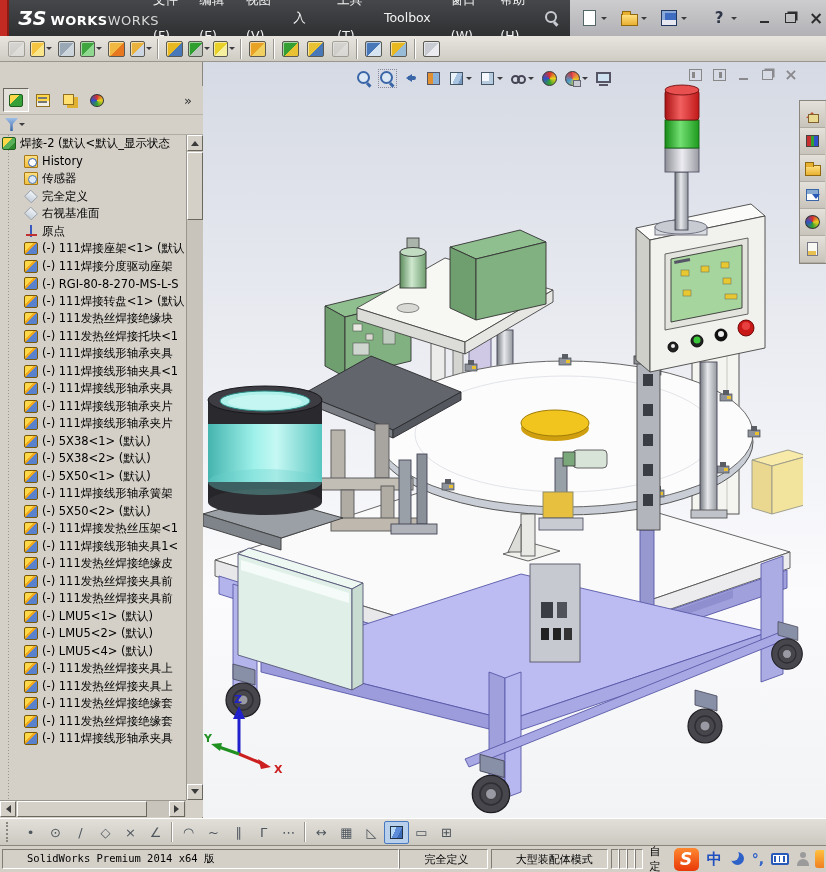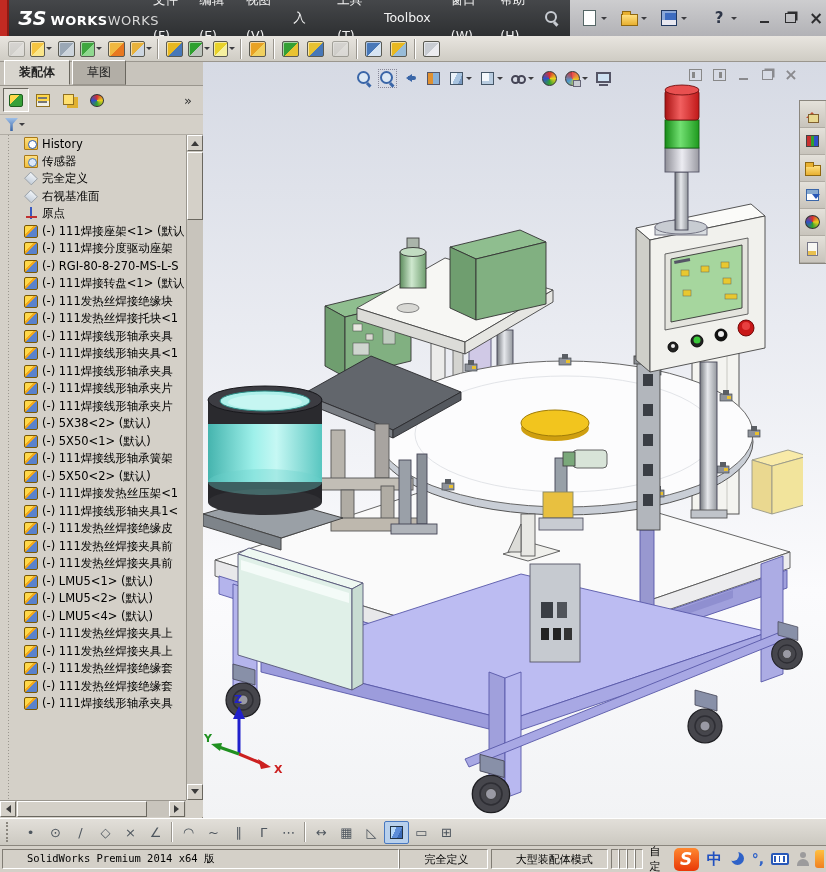--- a/index.html
+++ b/index.html
@@ -265,44 +265,44 @@
     <span class="tbtn">
       <span class="tbico" style="background: linear-gradient(135deg, rgb(232, 184, 32) 0px, rgb(232, 184, 32) 55%, rgb(152, 188, 216) 55%);"></span>
     </span>
     <span class="vsep"></span>
     <span class="tbtn">
       <span class="tbico" style="background: linear-gradient(135deg, rgb(200, 204, 210) 0px, rgb(200, 204, 210) 55%, rgb(236, 236, 240) 55%);"></span>
     </span>
   </div>
 
 <div class="left-panel">
-  <div class="cm-tabs">
-    <span class="cm-tab active">装配体</span>
-    <span class="cm-tab">草图</span>
-  </div>
   <div class="fm-toolbar">
     <span class="fmbtn active">
         <span class="fmico fm-feature"></span>
       </span>
     <span class="fmbtn">
         <span class="fmico fm-property"></span>
       </span>
     <span class="fmbtn">
         <span class="fmico fm-config"></span>
       </span>
     <span class="fmbtn">
         <span class="fmico fm-display"></span>
       </span>
     <span class="fm-overflow"></span>
   </div>
   <div class="filter-row">
     <span class="funnel"></span>
     <span class="dd"></span>
   </div>
   <div class="tree" id="tree">
+    <div class="trow root">
+      <span class="ti ti-assembly"></span>
+      <span class="tlabel">焊接-2  (默认&lt;默认_显示状态</span>
+    </div>
   <div class="trow">
         <span class="texp"></span>
         <span class="ti ti-history"></span>
         <span class="tlabel">History</span>
       </div>
       <div class="trow">
         <span class="texp"></span>
         <span class="ti ti-sensors"></span>
         <span class="tlabel">传感器</span>
       </div>
@@ -368,20 +368,25 @@
       </div>
       <div class="trow">
         <span class="texp"></span>
         <span class="ti ti-part"></span>
         <span class="tlabel">(-) 111焊接线形轴承夹片</span>
       </div>
       <div class="trow">
         <span class="texp"></span>
         <span class="ti ti-part"></span>
         <span class="tlabel">(-) 111焊接线形轴承夹片</span>
+      </div>
+      <div class="trow">
+        <span class="texp"></span>
+        <span class="ti ti-part"></span>
+        <span class="tlabel">(-) 5X38&lt;1&gt; (默认)</span>
       </div>
       <div class="trow">
         <span class="texp"></span>
         <span class="ti ti-part"></span>
         <span class="tlabel">(-) 5X38&lt;2&gt; (默认)</span>
       </div>
       <div class="trow">
         <span class="texp"></span>
         <span class="ti ti-part"></span>
         <span class="tlabel">(-) 5X50&lt;1&gt; (默认)</span>

